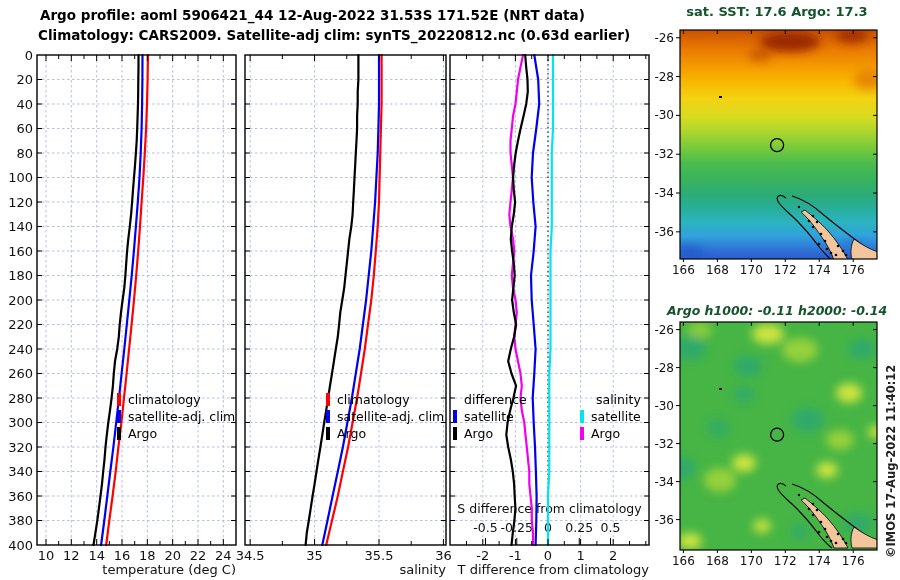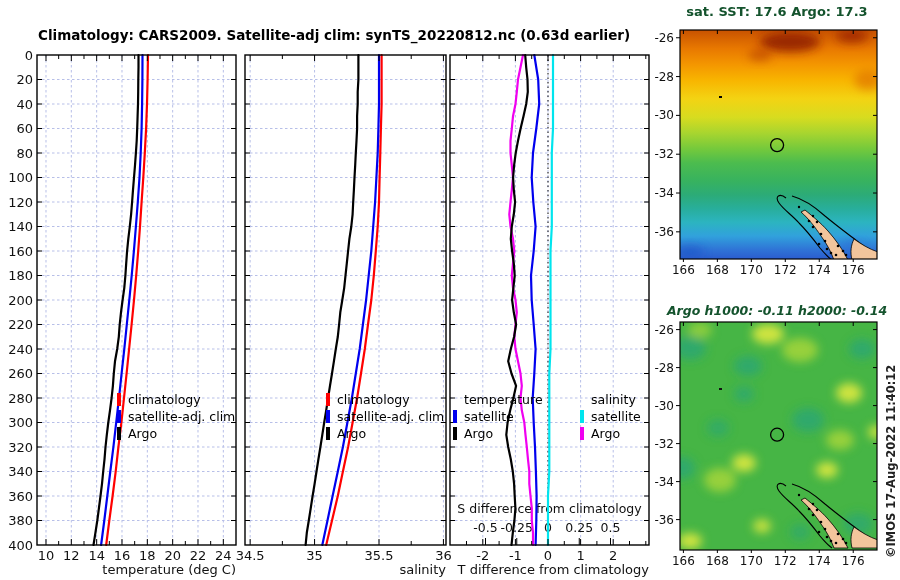--- a/index.html
+++ b/index.html
@@ -2,21 +2,21 @@
 <html><head>
 <meta charset="utf-8">
 <style>
   html,body{margin:0;padding:0;background:#fff;}
   #app{position:relative;width:900px;height:580px;background:#fff;overflow:hidden;
        font-family:"DejaVu Sans","Liberation Sans",sans-serif;}
   svg{position:absolute;left:0;top:0;}
   svg text{font-family:"DejaVu Sans","Liberation Sans",sans-serif;fill:#111;}
   .title{position:absolute;font-weight:bold;font-size:13.5px;color:#000;white-space:nowrap;}
   .xlabel{position:absolute;text-align:right;font-size:13px;color:#111;white-space:nowrap;}
-  .legend{position:absolute;font-size:12.5px;color:#000;}
+  .legend{position:absolute;font-size:12.5px;color:#000;text-align:right;}
   .lrow{display:flex;align-items:center;height:17px;}
   .lmark{width:4px;height:13px;margin-right:7px;flex:none;}
   .lheader{padding-left:11px;height:17px;line-height:17px;}
   .maptitle{position:absolute;font-weight:bold;font-size:13px;text-align:center;white-space:nowrap;color:#14532d;}
   .maptitle2{font-size:12.5px;font-style:italic;}
   .watermark{position:absolute;left:884px;top:558px;width:236px;font-weight:bold;font-size:11.5px;
              color:#222;transform-origin:0 0;transform:rotate(-90deg);white-space:nowrap;}
 </style>
 </head>
 <body>
@@ -517,20 +517,21 @@
         <text x="674" y="447.59999999999997" text-anchor="end" font-size="12px">-32</text>
         <line x1="676" y1="481.59999999999997" x2="680" y2="481.59999999999997" stroke="#000" stroke-width="1"></line>
         <line x1="873" y1="481.59999999999997" x2="877" y2="481.59999999999997" stroke="#000" stroke-width="1"></line>
         <text x="674" y="485.59999999999997" text-anchor="end" font-size="12px">-34</text>
         <line x1="676" y1="519.6" x2="680" y2="519.6" stroke="#000" stroke-width="1"></line>
         <line x1="873" y1="519.6" x2="877" y2="519.6" stroke="#000" stroke-width="1"></line>
         <text x="674" y="523.6" text-anchor="end" font-size="12px">-36</text>
       </g>
   </svg>
 
+  <div class="title" style="left:40px;top:7px">Argo profile: aoml 5906421_44 12-Aug-2022 31.53S 171.52E (NRT data)</div>
   <div class="title" style="left:38px;top:27px">Climatology: CARS2009. Satellite-adj clim: synTS_20220812.nc (0.63d earlier)</div>
 
   <div class="xlabel" style="left:37px;top:562px;width:199px">temperature (deg C)</div>
   <div class="xlabel" style="left:245px;top:562px;width:201px">salinity</div>
   <div class="xlabel" style="left:450px;top:562px;width:199px">T difference from climatology</div>
 
   <div class="legend" style="left:117px;top:391px">
     <div class="lrow">
       <span class="lmark" style="background: rgb(255, 0, 0);"></span>
       <span>climatology</span>
@@ -554,21 +555,21 @@
       <span class="lmark" style="background: rgb(0, 0, 238);"></span>
       <span>satellite-adj. clim</span>
       </div>
     <div class="lrow">
       <span class="lmark" style="background: rgb(0, 0, 0);"></span>
       <span>Argo</span>
       </div>
   </div>
 
   <div class="legend" style="left:453px;top:391px">
-    <div class="lheader">temperature</div>
+    <div class="lheader">difference</div>
     <div class="lrow">
       <span class="lmark" style="background: rgb(0, 0, 238);"></span>
       <span>satellite</span>
       </div>
     <div class="lrow">
       <span class="lmark" style="background: rgb(0, 0, 0);"></span>
       <span>Argo</span>
       </div>
   </div>
 

